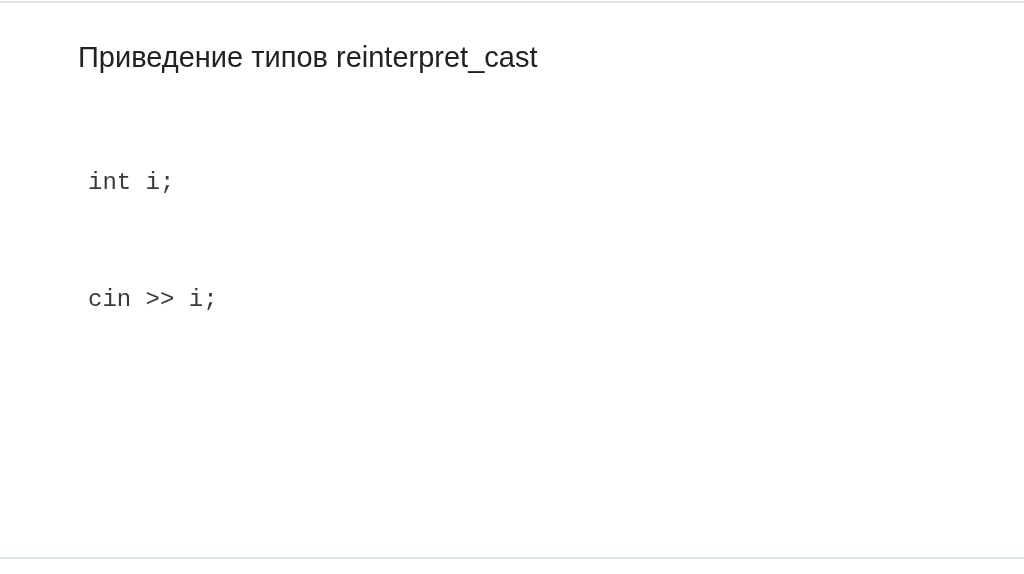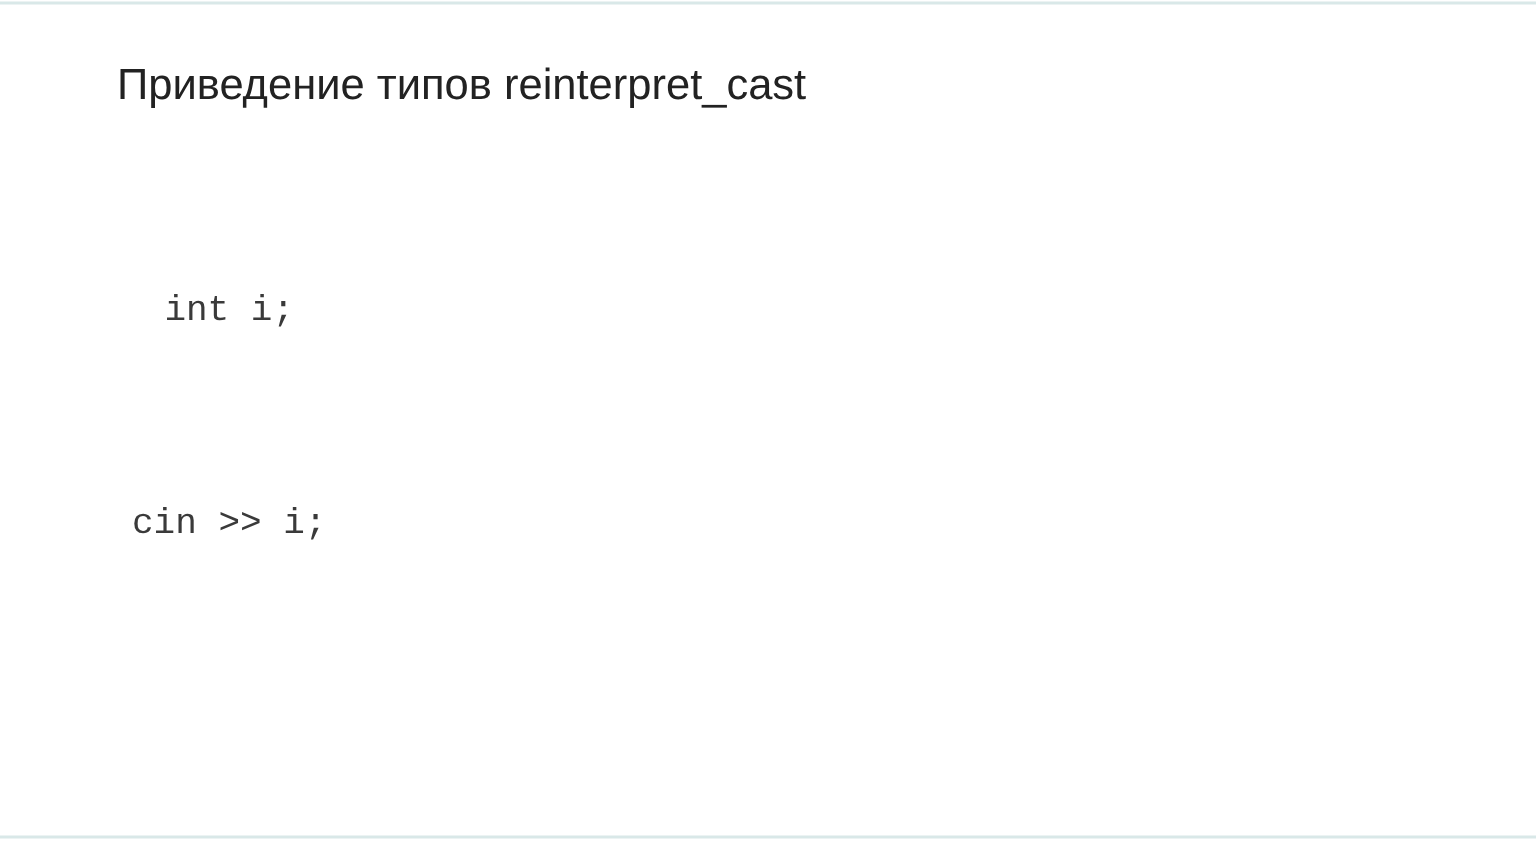--- a/index.html
+++ b/index.html
@@ -14,21 +14,20 @@
     height: 574px;
     background: var(--background);
     overflow: hidden;
     font-family: "Liberation Sans", sans-serif;
   }
   .slide {
     position: relative;
     width: 1024px;
     height: 560px;
     background: var(--background);
-    text-align: center;
   }
   .accent-line {
     position: absolute;
     left: 0;
     width: 100%;
     height: 2px;
     background: var(--accent_line);
   }
   .accent-line.top { top: 1px; }
   .accent-line.bottom { bottom: 1px; }
@@ -50,21 +49,20 @@
     top: 85px;
     font-family: "Liberation Mono", monospace;
     font-size: 24px;
     line-height: 39px;
     color: var(--code_text);
     white-space: pre;
   }
   .code-line {
     height: 39px;
     white-space: pre;
-    margin-top: 25px;
   }
 </style>
 </head>
 <body>
 
 <div class="slide">
   <div class="accent-line top"></div>
 
   <h1 class="slide-title">Приведение типов reinterpret_cast</h1>
 

